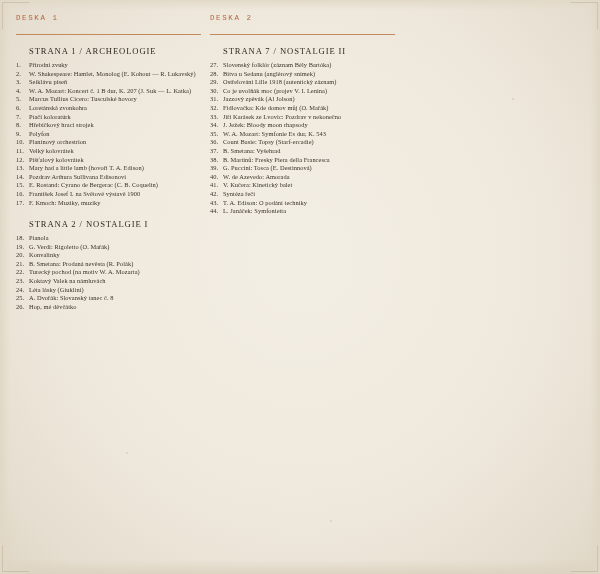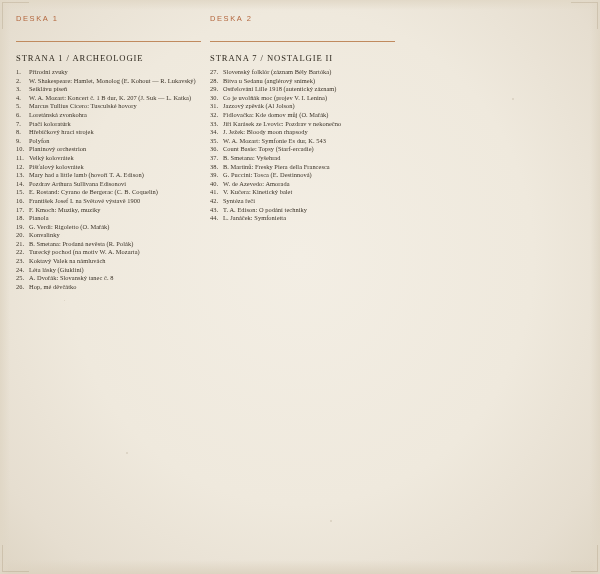--- a/index.html
+++ b/index.html
@@ -64,35 +64,35 @@
   .col {
     position: absolute;
     top: 14px;
     width: 185px;
   }
   .col-left  { left: 16px; }
   .col-right { left: 210px; }
 
   .side-label {
     color: #b3663d;
-    font-family: Liberation Sans, sans-serif;
+    font-family: Liberation Mono, monospace;
     font-size: 7.5px;
     letter-spacing: 1.6px;
-    padding-bottom: 18px;
+    padding-bottom: 12px;
     border-bottom: 1px solid #c08a5e;
     display: block;
     margin-bottom: 11px;
   }
 
   .section-title {
     font-family: "Liberation Serif", serif;
     font-size: 8.6px;
     letter-spacing: 0.9px;
     color: #2f291f;
-    margin: 0 0 5px 0;
+    margin: 0 0 5px 13px;
     font-weight: normal;
   }
   .section-title.spaced { margin-top: 12px; }
 
   ol.tracks {
     list-style: none;
     margin: 0 0 0 0;
     padding: 0;
   }
   ol.tracks li {
@@ -153,20 +153,21 @@
       <li><span class="num wide">10.</span><span class="track-text">Planinový orchestrion</span></li>
       <li><span class="num wide">11.</span><span class="track-text">Velký kolovrátek</span></li>
       <li><span class="num wide">12.</span><span class="track-text">Píšťalový kolovrátek</span></li>
       <li><span class="num wide">13.</span><span class="track-text">Mary had a little lamb (hovoří T. A. Edison)</span></li>
       <li><span class="num wide">14.</span><span class="track-text">Pozdrav Arthura Sullivana Edisonovi</span></li>
       <li><span class="num wide">15.</span><span class="track-text">E. Rostand: Cyrano de Bergerac (C. B. Coquelin)</span></li>
       <li><span class="num wide">16.</span><span class="track-text">František Josef I. na Světové výstavě 1900</span></li>
       <li><span class="num wide">17.</span><span class="track-text">F. Kmoch: Muziky, muziky</span></li>
     </ol>
 
+    <h2 class="section-title spaced">STRANA 2 / NOSTALGIE I</h2>
     <ol class="tracks">
       <li><span class="num wide">18.</span><span class="track-text">Pianola</span></li>
       <li><span class="num wide">19.</span><span class="track-text">G. Verdi: Rigoletto (O. Mařák)</span></li>
       <li><span class="num wide">20.</span><span class="track-text">Konvalinky</span></li>
       <li><span class="num wide">21.</span><span class="track-text">B. Smetana: Prodaná nevěsta (R. Polák)</span></li>
       <li><span class="num wide">22.</span><span class="track-text">Turecký pochod (na motiv W. A. Mozarta)</span></li>
       <li><span class="num wide">23.</span><span class="track-text">Koktavý Valek na námluvách</span></li>
       <li><span class="num wide">24.</span><span class="track-text">Léta lásky (Giuklini)</span></li>
       <li><span class="num wide">25.</span><span class="track-text">A. Dvořák: Slovanský tanec č. 8</span></li>
       <li><span class="num wide">26.</span><span class="track-text">Hop, mé děvčátko</span></li>

